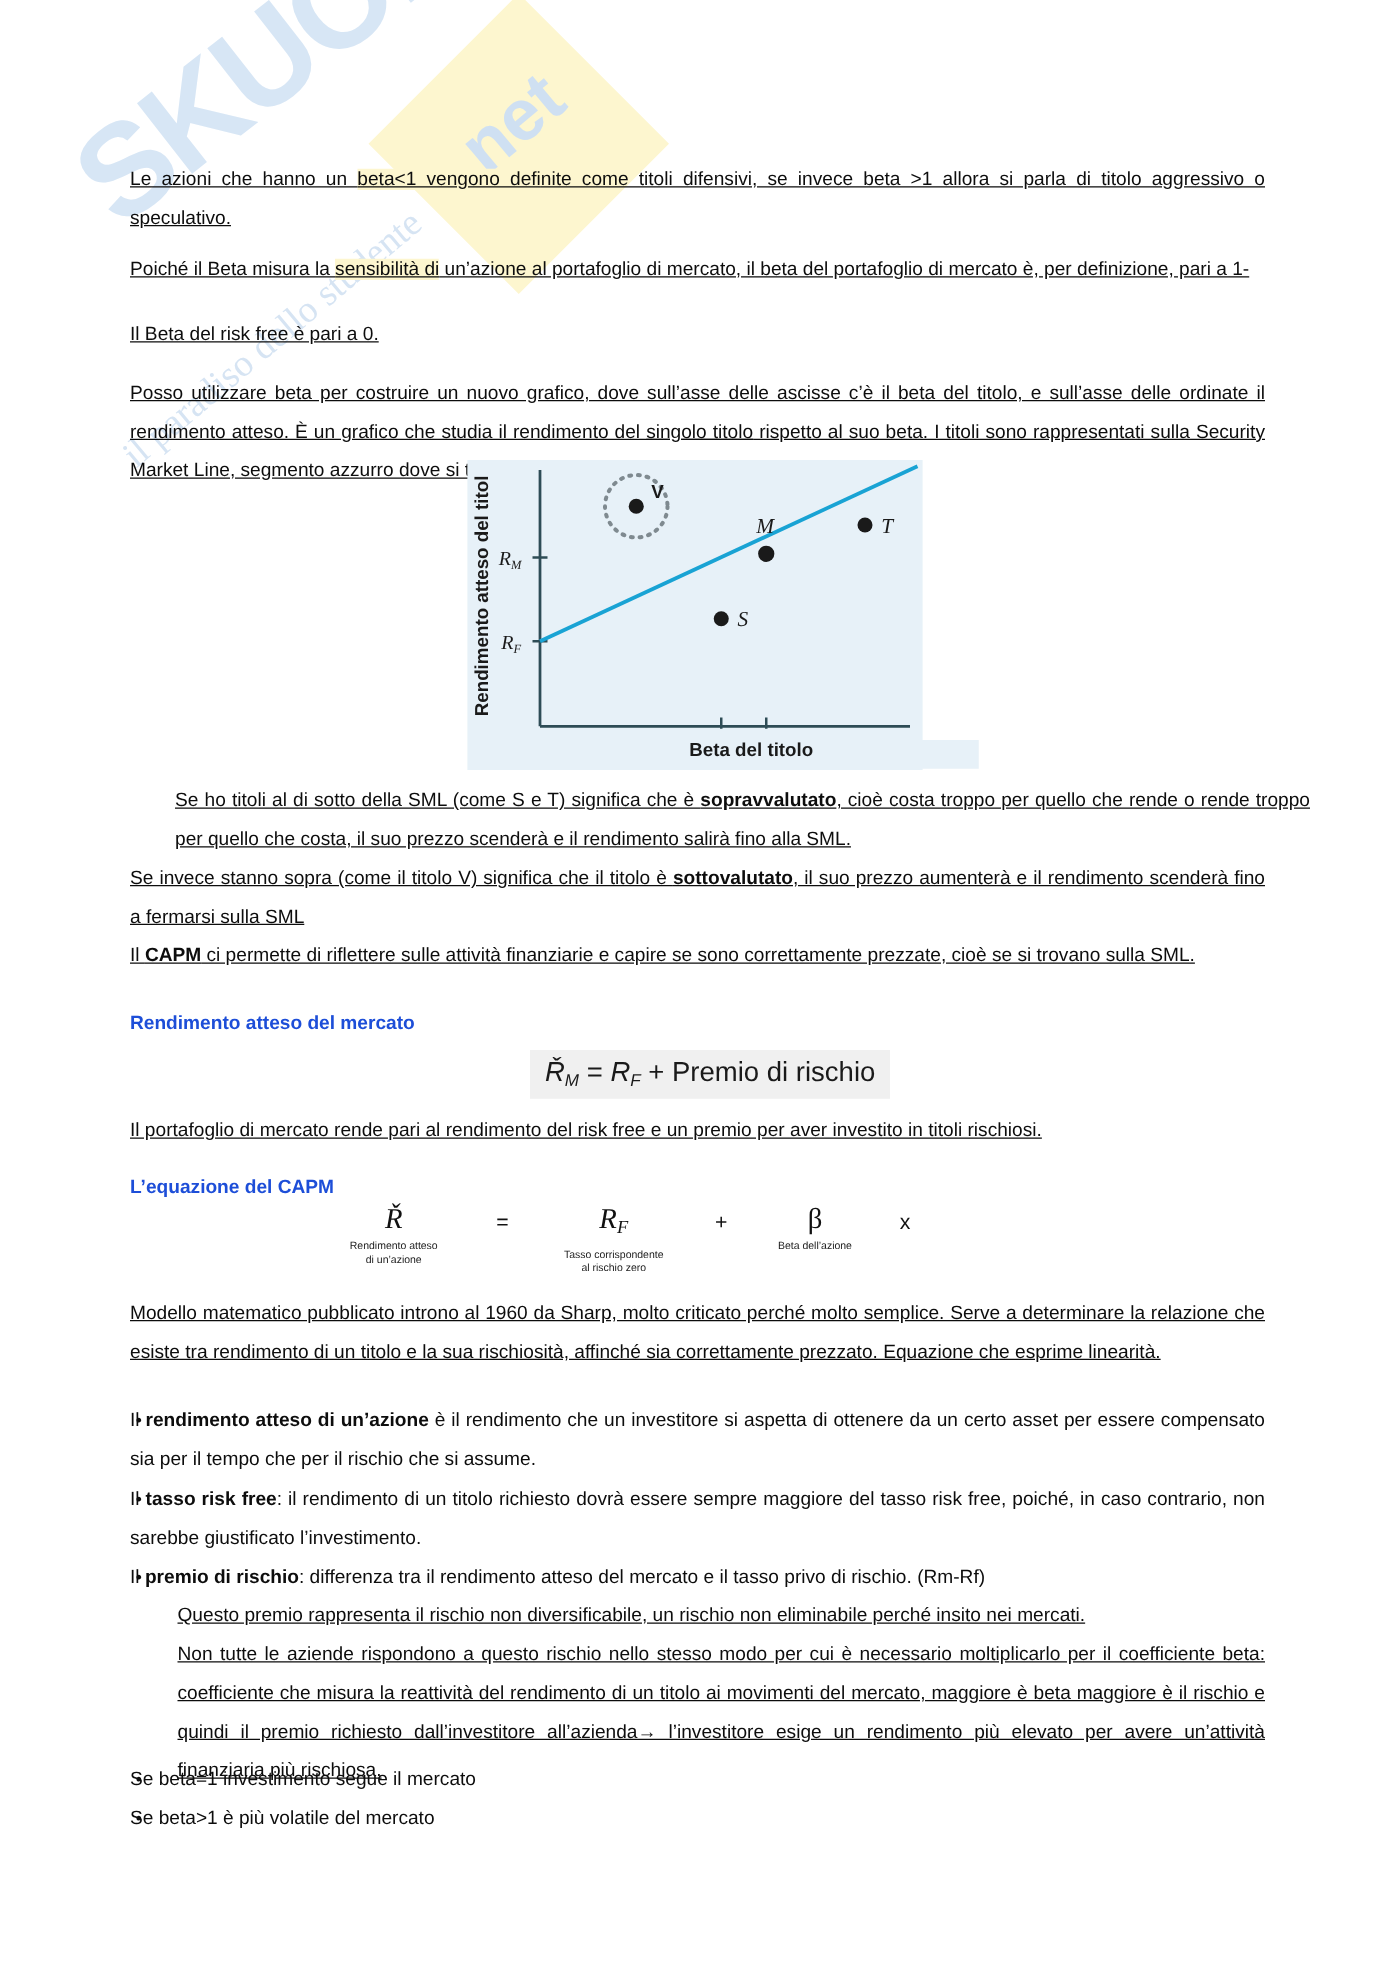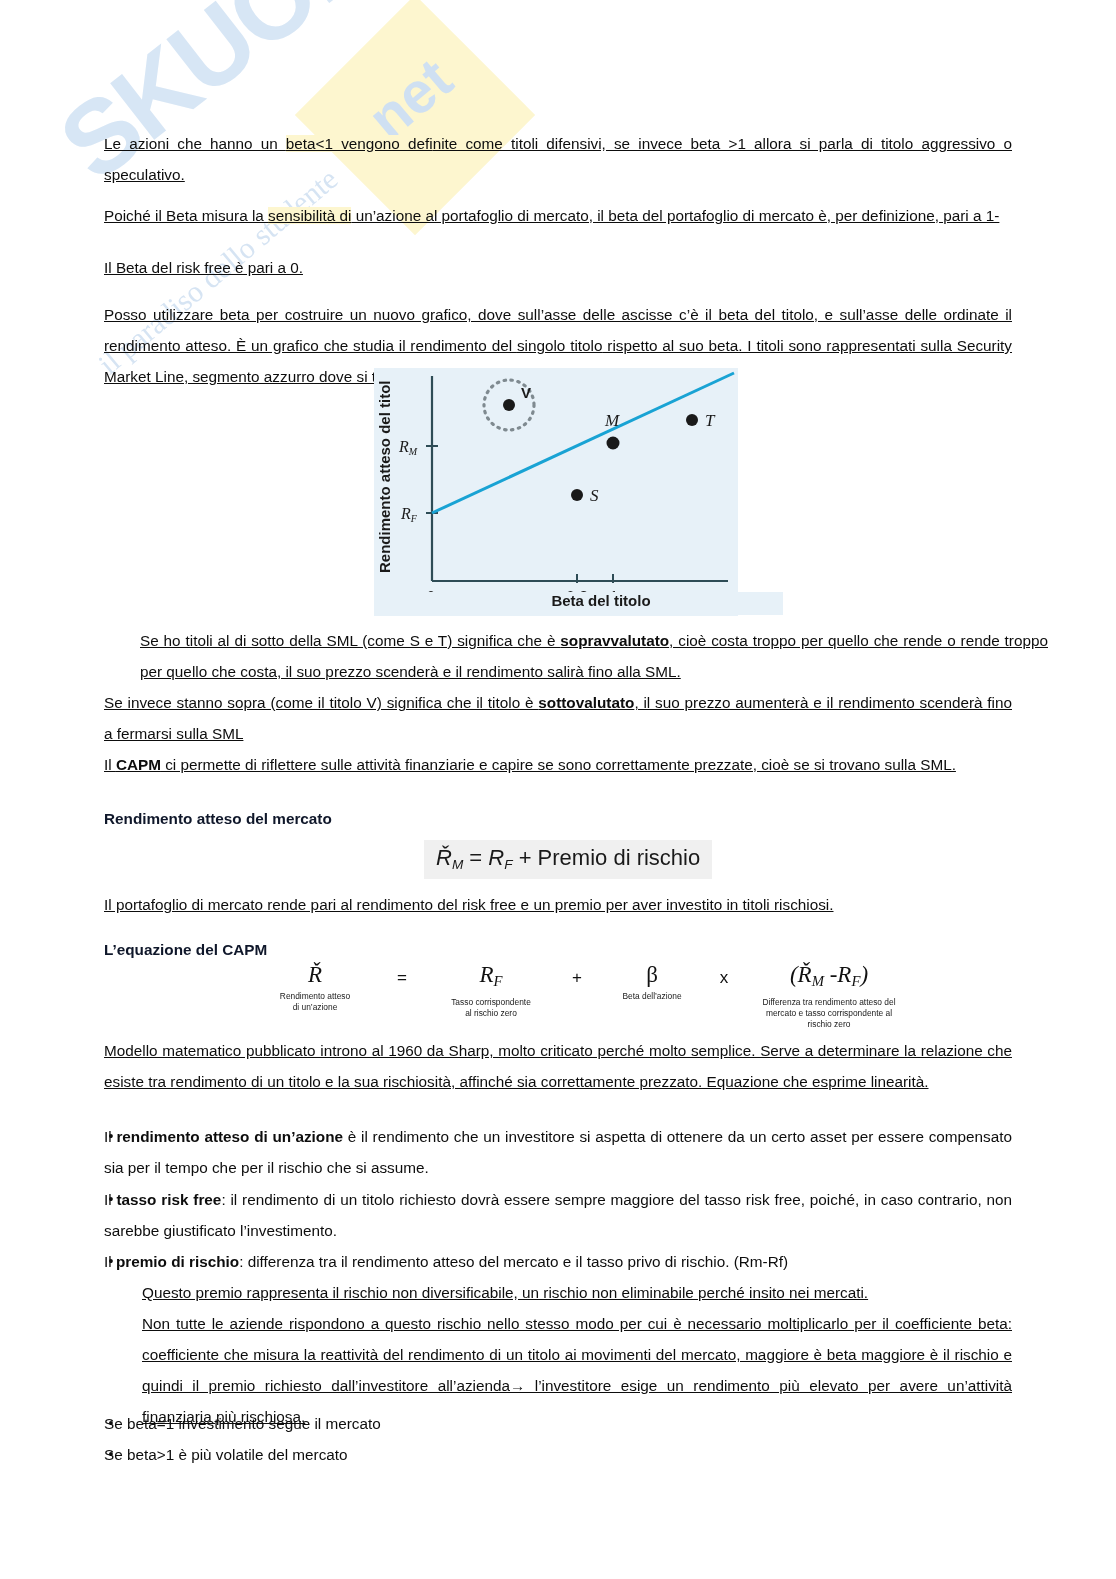--- a/index.html
+++ b/index.html
@@ -91,21 +91,21 @@
   .para.left { text-align: left; }
   .para b { font-weight: bold; }
   .hl { background: #fdf6cf; }
   .u { text-decoration: underline; }
 
   .heading {
     position: absolute;
     left: 104px;
     font-size: 15.3px;
     font-weight: bold;
-    color: #0f172a;
+    color: #1d4ed8;
     line-height: 31px;
   }
 
   
   .bullet {
     position: absolute;
     left: 104px;
     width: 908px;
     font-size: 15.3px;
     line-height: 31px;
@@ -315,24 +315,20 @@
 
       <div class="capm-col" style="left:346px; top:0px; width:100px;">
         <div class="capm-main" style="font-style:normal;">β</div>
         <div class="capm-sub">Beta dell’azione</div>
       </div>
 
       <div class="capm-col" style="left:446px; top:3px; width:44px;">
         <div class="capm-main op">x</div>
       </div>
 
-      <div class="capm-col" style="left:482px; top:0px; width:182px;">
-        <div class="capm-main">(Ř<span class="cap-sub-letter">M</span> -R<span class="cap-sub-letter">F</span>)</div>
-        <div class="capm-sub">Differenza tra rendimento atteso del<br>mercato e tasso corrispondente al<br>rischio zero</div>
-      </div>
     </div>
 
     <div class="para" style="top:1035px;">Modello matematico pubblicato introno al 1960 da Sharp, molto criticato perché molto semplice. Serve a determinare la relazione che esiste tra rendimento di un titolo e la sua rischiosità, affinché sia correttamente prezzato. Equazione che esprime linearità.</div>
 
     <div class="bullet" style="top:1121px;">
       <span class="dot">•</span>
       <span class="btxt"><span>Il </span><b>rendimento atteso di un’azione</b><span> è il rendimento che un investitore si aspetta di ottenere da un certo asset per essere compensato sia per il tempo che per il rischio che si assume.</span></span>
     </div>
 
     <div class="bullet" style="top:1184px;">

